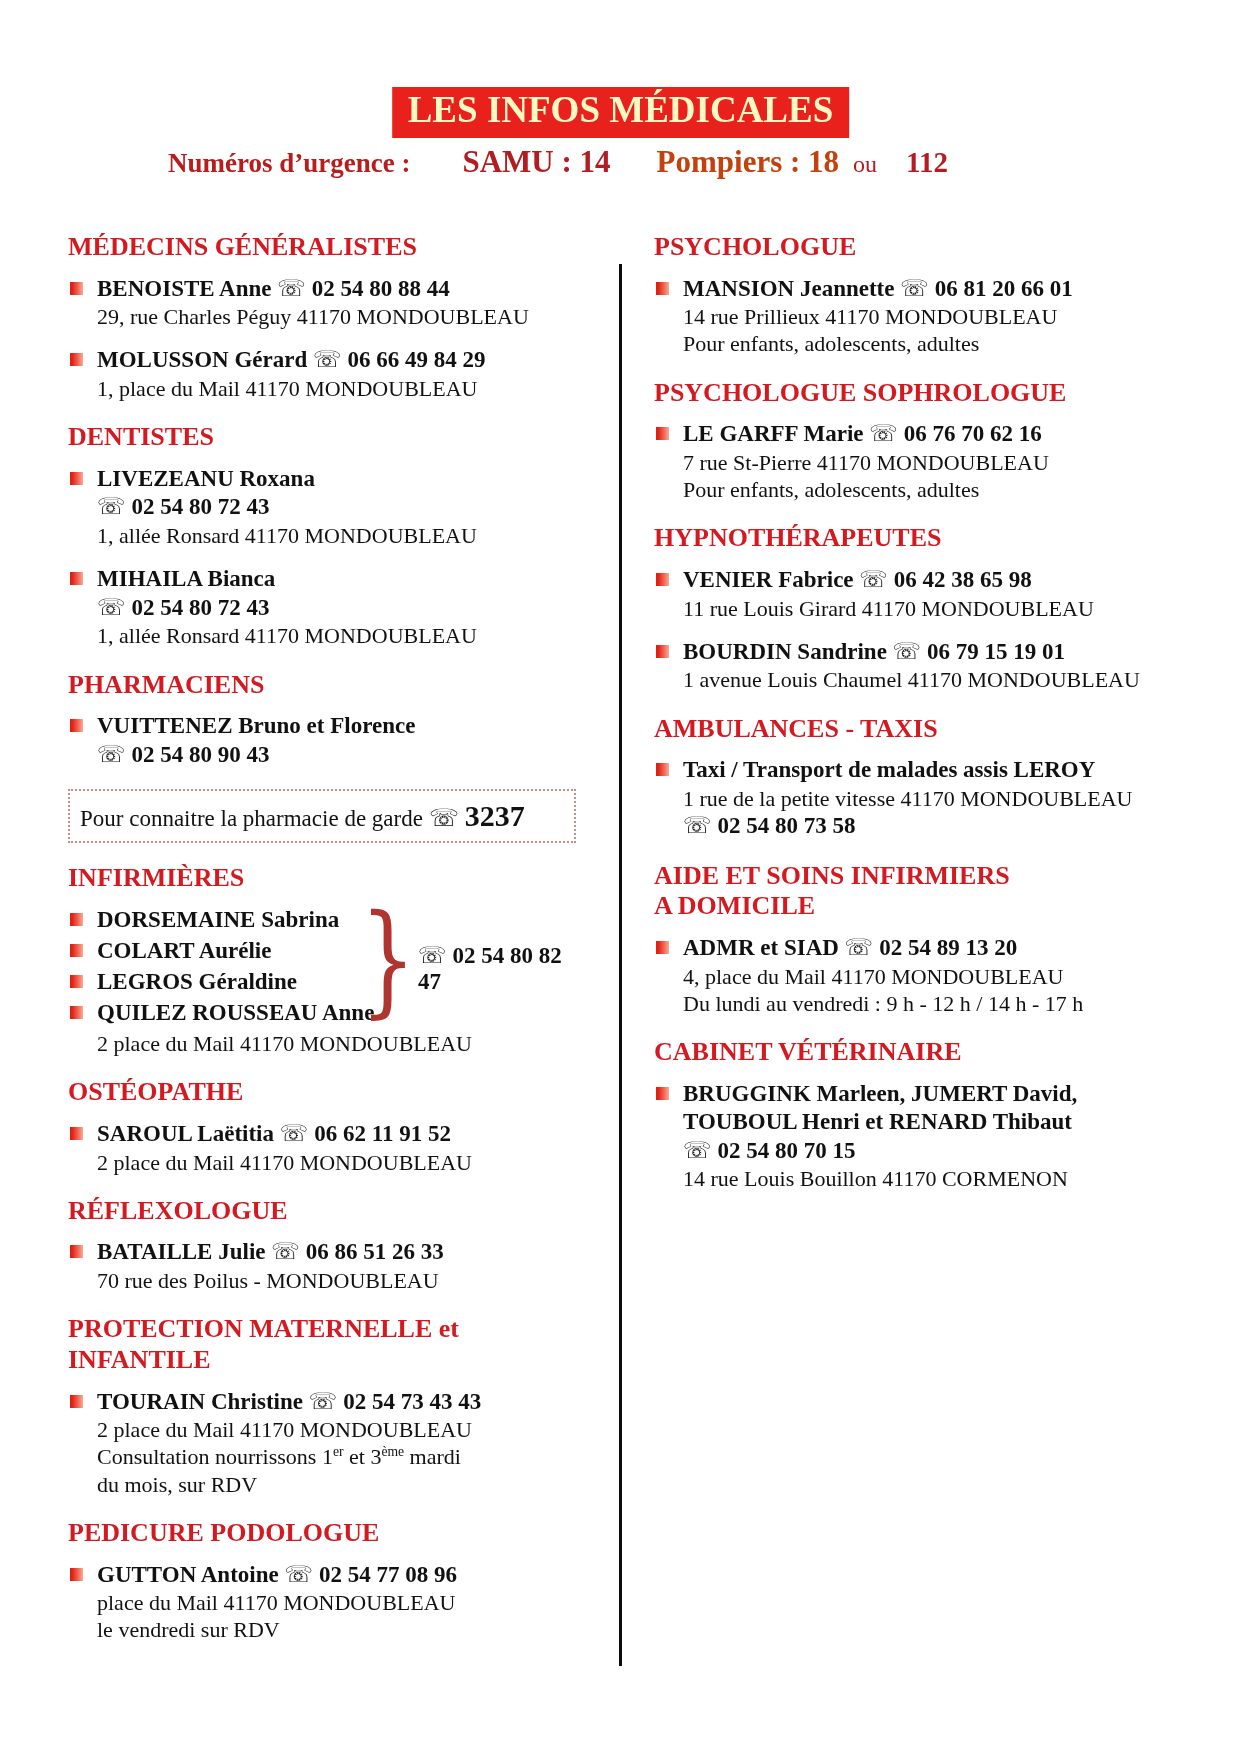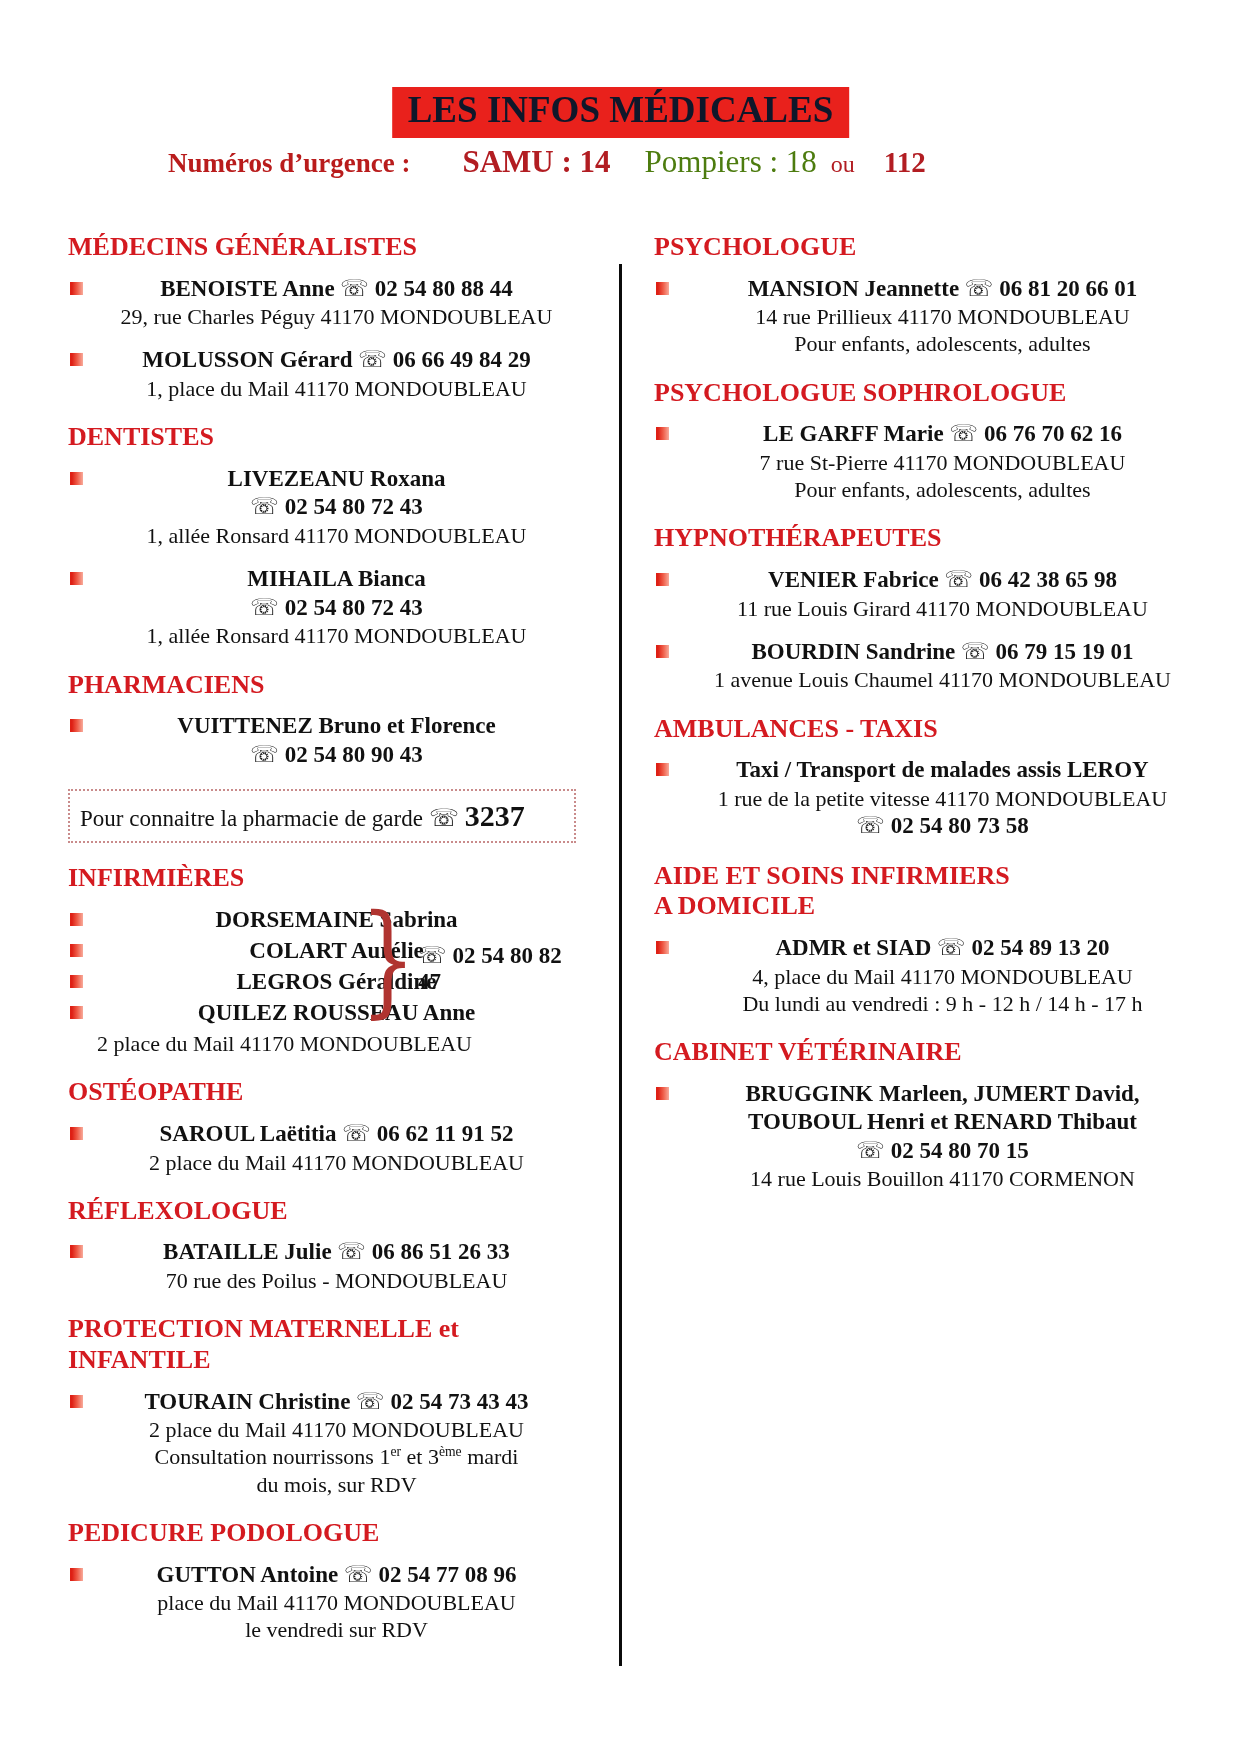--- a/index.html
+++ b/index.html
@@ -6,48 +6,48 @@
   .page{
     position:relative;
     width:1241px;height:1755px;
     background:#ffffff;
     font-family:"Liberation Serif","DejaVu Serif","DejaVu Sans",serif;
     color:#111;
     overflow:hidden;
   }
   .banner{
     position:absolute;top:62px;left:50%;transform:translateX(-50%);
-    background:#e9211c;color:#0f172a;
+    background:#e9211c;color:#fef9c3;
     font-weight:bold;font-size:37px;line-height:1.1;
     padding:3px 16px 8px 16px;white-space:nowrap;
   }
   .emergency{position:absolute;top:144px;left:168px;white-space:nowrap;}
   .em-label{font-weight:bold;font-size:27px;color:#b91c1c;}
   .em-samu{font-weight:bold;font-size:31px;color:#b21d22;margin-left:48px;}
-  .em-pomp{font-weight:normal;font-size:31px;color:#4d7c0f;margin-left:30px;}
+  .em-pomp{font-weight:bold;font-size:31px;color:#c2410c;margin-left:42px;}
   .em-ou{font-size:24px;color:#b21d22;margin-left:10px;}
   .em-112{font-weight:bold;font-size:29px;color:#b21d22;margin-left:25px;}
 
   .divider{position:absolute;left:619px;top:264px;width:3px;height:1402px;background:#0b0b0b;}
 
   .col{position:absolute;top:212px;}
   .col-left{left:68px;width:508px;}
   .col-right{left:654px;width:548px;}
 
   .section-heading{
     color:#d41a20;font-size:26px;font-weight:bold;
     margin:20px 0 12px 0;line-height:1.18;
   }
   .entry{display:flex;margin:0 0 16px 0;}
   .bullet{
     flex:0 0 13px;width:13px;height:13px;
     margin:7px 14px 0 2px;
     background:linear-gradient(90deg,#de2015 15%,#ef5c48 55%,#f8ab9b 100%);
   }
-  .lines{flex:1;min-width:0;text-align:center;}
+  .lines{flex:1;min-width:0;}
   .line{font-size:22px;line-height:1.24;}
   .line.bold{font-weight:bold;font-size:23px;}
   sup{font-size:0.62em;line-height:0;}
 
   .note-box{
     border:2px dotted #c98b8b;
     padding:8px 10px;margin:20px 0 4px 0;
     white-space:nowrap;font-size:23px;
   }
   .note-icon{font-size:24px;}

